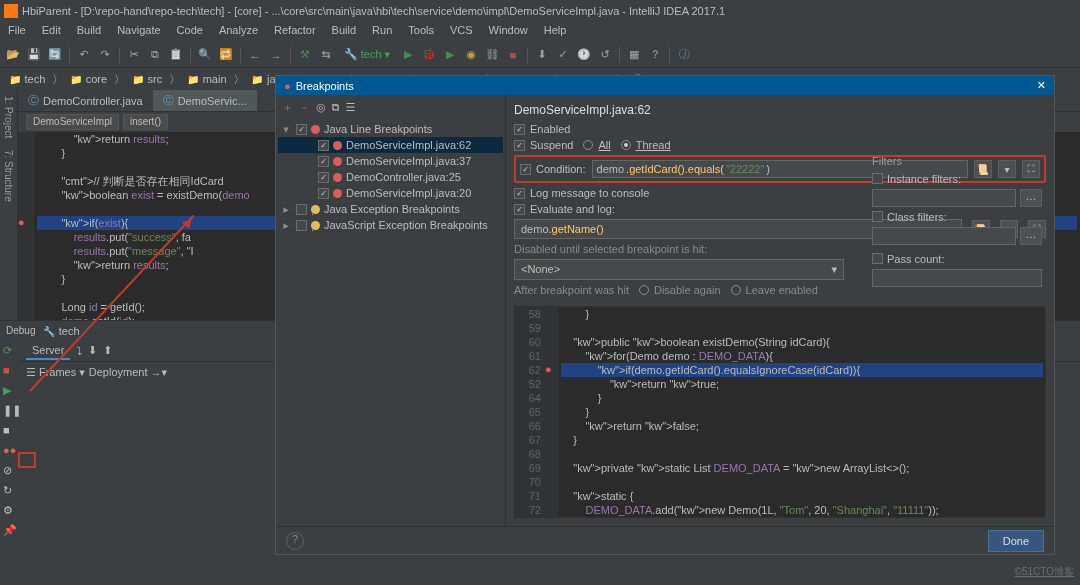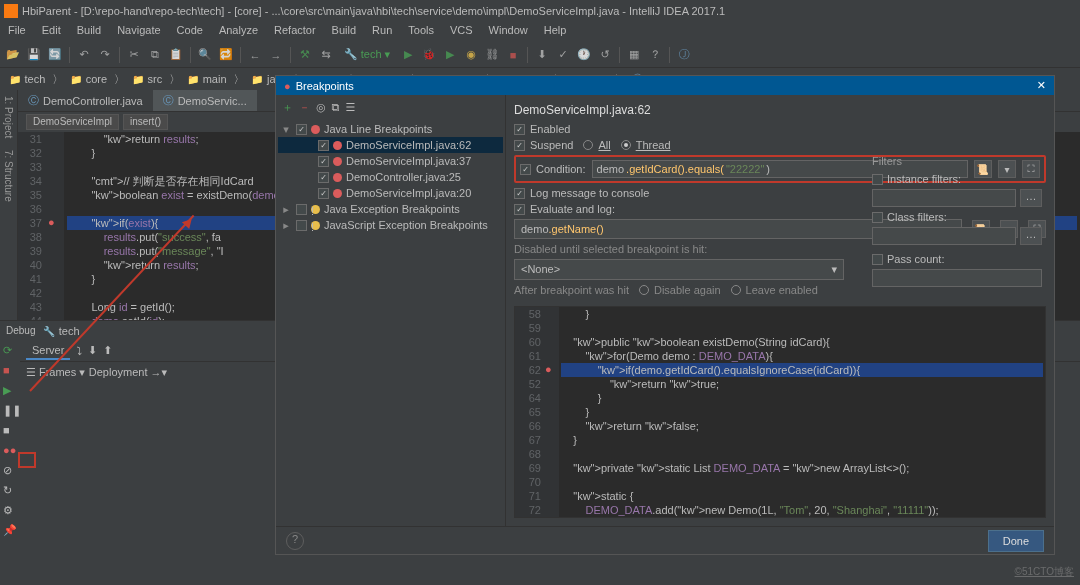--- a/index.html
+++ b/index.html
@@ -63,21 +63,21 @@
 .radio .r{width:10px;height:10px;border:1px solid #888;border-radius:50%;display:inline-flex;align-items:center;justify-content:center;}
 .radio .r.on::after{content:"";width:4px;height:4px;background:#ccc;border-radius:50%;}
 .row{display:flex;align-items:center;gap:10px;}
 .cond-row{border:2px solid #c0392b;border-radius:2px;padding:3px 4px;display:flex;align-items:center;gap:6px;}
 .cond-in{flex:1;background:#45494a;border:1px solid #646464;padding:2px 4px;font-family:Consolas,monospace;color:#bbb;display:flex;align-items:center;gap:2px;}
 .minibtn{width:18px;height:18px;background:#4c5052;border:1px solid #5e5e5e;display:flex;align-items:center;justify-content:center;font-size:10px;}
 .log-in{background:#45494a;border:1px solid #646464;padding:3px 6px;font-family:Consolas,monospace;display:flex;align-items:center;}
 .sel-in{background:#45494a;border:1px solid #646464;padding:3px 6px;display:flex;justify-content:space-between;}
 .filters{position:absolute;right:12px;top:60px;width:170px;font-size:11px;}
 .filters .fh{color:#999;margin-bottom:6px;}
-.filters .fi{display:flex;align-items:center;gap:4px;margin-bottom:4px;}
+.filters .fi{display:flex;gap:4px;margin-bottom:4px;}
 .filters .fbox{background:#45494a;border:1px solid #646464;height:18px;flex:1;}
 .filters .fbtn{width:22px;height:18px;background:#4c5052;border:1px solid #5e5e5e;text-align:center;}
 .dlg-code{flex:1;border:1px solid #323232;background:#2b2b2b;display:flex;font-family:Consolas,monospace;min-height:140px;margin-top:6px;}
 .dlg-code .g{width:30px;background:#313335;text-align:right;padding:0 4px;color:#606366;line-height:14px;}
 .dlg-code .g2{width:14px;background:#313335;}
 .dlg-code .c{flex:1;line-height:14px;white-space:pre;padding:0 2px;}
 .dlg-foot{height:34px;border-top:1px solid #323232;display:flex;align-items:center;justify-content:space-between;padding:0 10px;}
 .done-btn{background:#365880;border:1px solid #4c708c;padding:4px 14px;color:#ddd;}
 .help{width:18px;height:18px;border:1px solid #5e5e5e;border-radius:50%;text-align:center;color:#888;}
 .watermark{position:absolute;right:6px;bottom:6px;color:#888;font-size:10px;opacity:.6;text-decoration:underline;}
@@ -176,36 +176,20 @@
       <div class="tab active">
           <span style="color:#6897bb">Ⓒ</span>
           <span>DemoServic...</span>
         </div>
     </div>
     <div class="bcline">
       <span class="bcbox">DemoServiceImpl</span>
       <span class="bcbox">insert()</span>
     </div>
     <div class="code">
-      <div class="gutter" id="gut1">
-          <div>31</div>
-          <div>32</div>
-          <div>33</div>
-          <div>34</div>
-          <div>35</div>
-          <div>36</div>
-          <div>37</div>
-          <div>38</div>
-          <div>39</div>
-          <div>40</div>
-          <div>41</div>
-          <div>42</div>
-          <div>43</div>
-          <div>44</div>
-        </div>
       <div class="gutter2" id="gu2">
           <div style="height:14px"></div>
           <div style="height:14px"></div>
           <div style="height:14px"></div>
           <div style="height:14px"></div>
           <div style="height:14px"></div>
           <div style="height:14px"></div>
           <div style="height:14px"><span style="color:#db5c5c">●</span></div>
           <div style="height:14px"></div>
           <div style="height:14px"></div>

